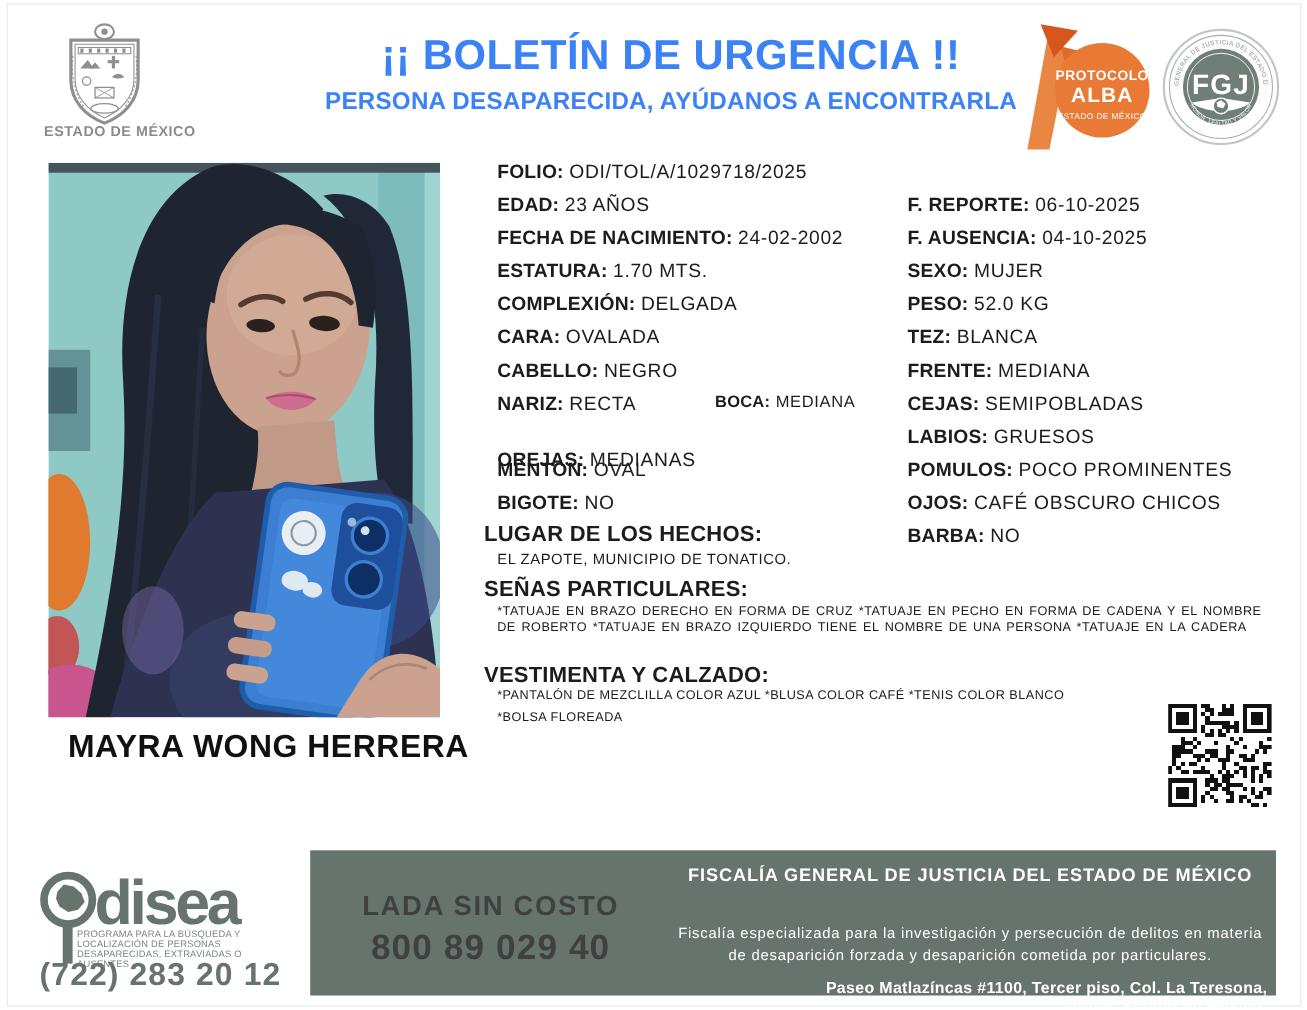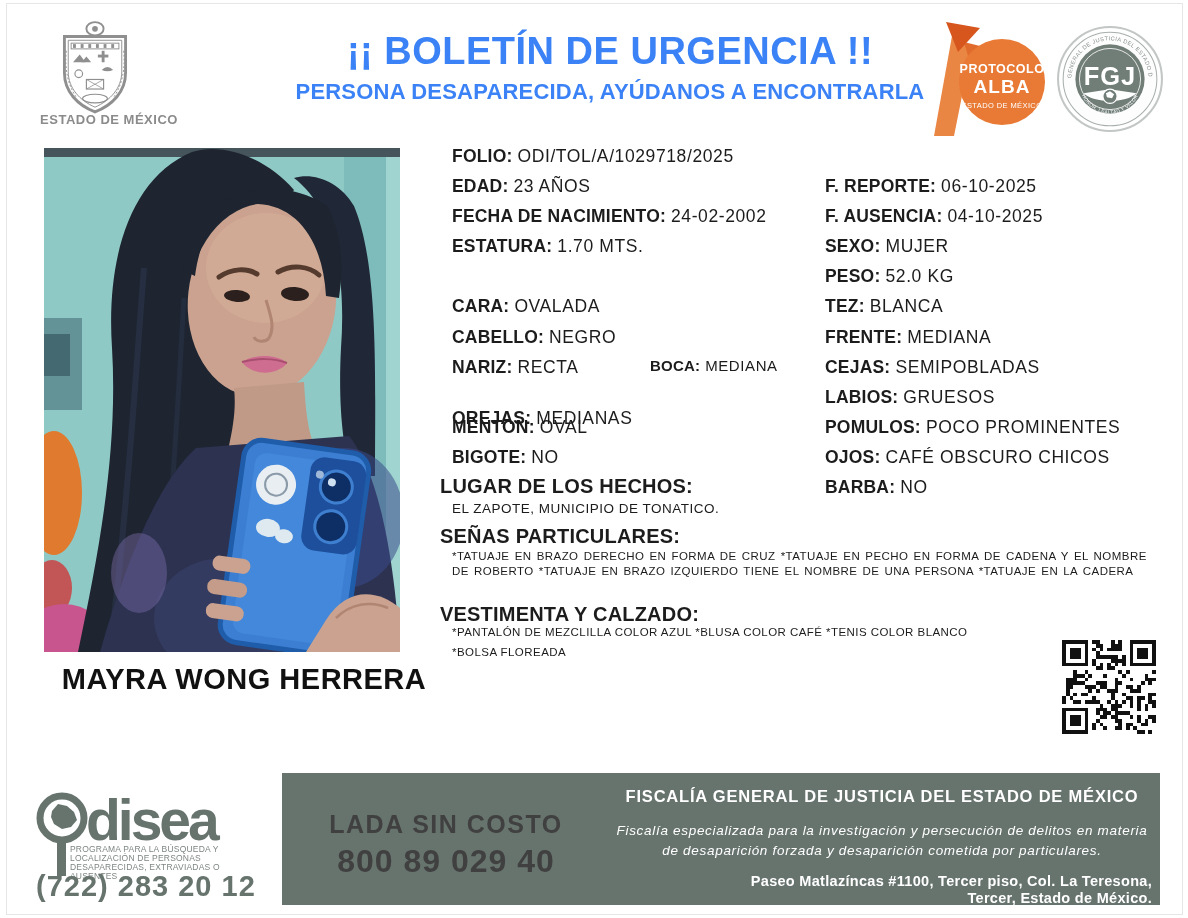--- a/index.html
+++ b/index.html
@@ -33,21 +33,21 @@
 
   .qr{position:absolute;left:1062px;top:640px;width:94px;height:94px;}
 
   
   .footer-box{position:absolute;left:282px;top:773px;width:878px;height:132px;background:#67746e;}
   .lada{position:absolute;left:290px;top:810px;width:312px;text-align:center;color:#404040;}
   .lada-1{font-size:25px;font-weight:bold;letter-spacing:1.5px;white-space:nowrap;}
   .lada-2{font-size:32px;font-weight:bold;letter-spacing:1px;margin-top:4px;white-space:nowrap;}
   .fisc{position:absolute;left:612px;top:787px;width:540px;text-align:center;color:#fff;}
   .fisc-title{font-size:16.5px;font-weight:bold;letter-spacing:.8px;white-space:nowrap;}
-  .fisc-desc{margin-top:15px;font-size:13.5px;letter-spacing:.7px;line-height:20px;font-style:italic;}
+  .fisc-desc{margin-top:33px;font-size:13.5px;letter-spacing:.7px;line-height:20px;}
   .fisc-addr{margin-top:12px;font-size:14.5px;font-weight:bold;letter-spacing:.3px;line-height:17px;text-align:right;}
   .odisea-logo{position:absolute;left:30px;top:785px;width:250px;height:110px;}
   .odisea-tag{position:absolute;left:70px;top:845px;width:174px;font-size:8.5px;line-height:9px;
         color:#7d8682;letter-spacing:.2px;}
   .odisea-phone{position:absolute;left:36px;top:870px;font-size:29px;font-weight:bold;
         color:#67746e;letter-spacing:1px;white-space:nowrap;}
 </style>
 </head>
 <body>
 
@@ -172,20 +172,21 @@
     <path d="M282,472 C302,440 332,440 356,460 L356,504 L262,504 Z" fill="#caa28f"></path>
     <path d="M292,470 C306,456 326,452 344,460" stroke="#b08673" stroke-width="2.5" fill="none"></path>
   </svg>
 
   <div class="name">MAYRA WONG HERRERA</div>
 
   <div class="row lrow" style="top:146px"><span class="lbl">FOLIO:</span><span class="val">ODI/TOL/A/1029718/2025</span></div>
   <div class="row lrow" style="top:176px"><span class="lbl">EDAD:</span><span class="val">23 AÑOS</span></div>
   <div class="row lrow" style="top:206px"><span class="lbl">FECHA DE NACIMIENTO:</span><span class="val">24-02-2002</span></div>
   <div class="row lrow" style="top:236px"><span class="lbl">ESTATURA:</span><span class="val">1.70 MTS.</span></div>
+  <div class="row lrow" style="top:266px"><span class="lbl">COMPLEXIÓN:</span><span class="val">DELGADA</span></div>
   <div class="row lrow" style="top:296px"><span class="lbl">CARA:</span><span class="val">OVALADA</span></div>
   <div class="row lrow" style="top:327px"><span class="lbl">CABELLO:</span><span class="val">NEGRO</span></div>
   <div class="row lrow" style="top:357px"><span class="lbl">NARIZ:</span><span class="val">RECTA</span></div>
   <div class="boca"><span class="lbl">BOCA:</span><span class="val">MEDIANA</span></div>
   <div class="row lrow" style="top:408px"><span class="lbl">OREJAS:</span><span class="val">MEDIANAS</span></div>
   <div class="row lrow" style="top:417px"><span class="lbl">MENTON:</span><span class="val">OVAL</span></div>
   <div class="row lrow" style="top:447px"><span class="lbl">BIGOTE:</span><span class="val">NO</span></div>
 
   <div class="row rrow" style="top:176px"><span class="lbl">F. REPORTE:</span><span class="val">06-10-2025</span></div>
   <div class="row rrow" style="top:206px"><span class="lbl">F. AUSENCIA:</span><span class="val">04-10-2025</span></div>

